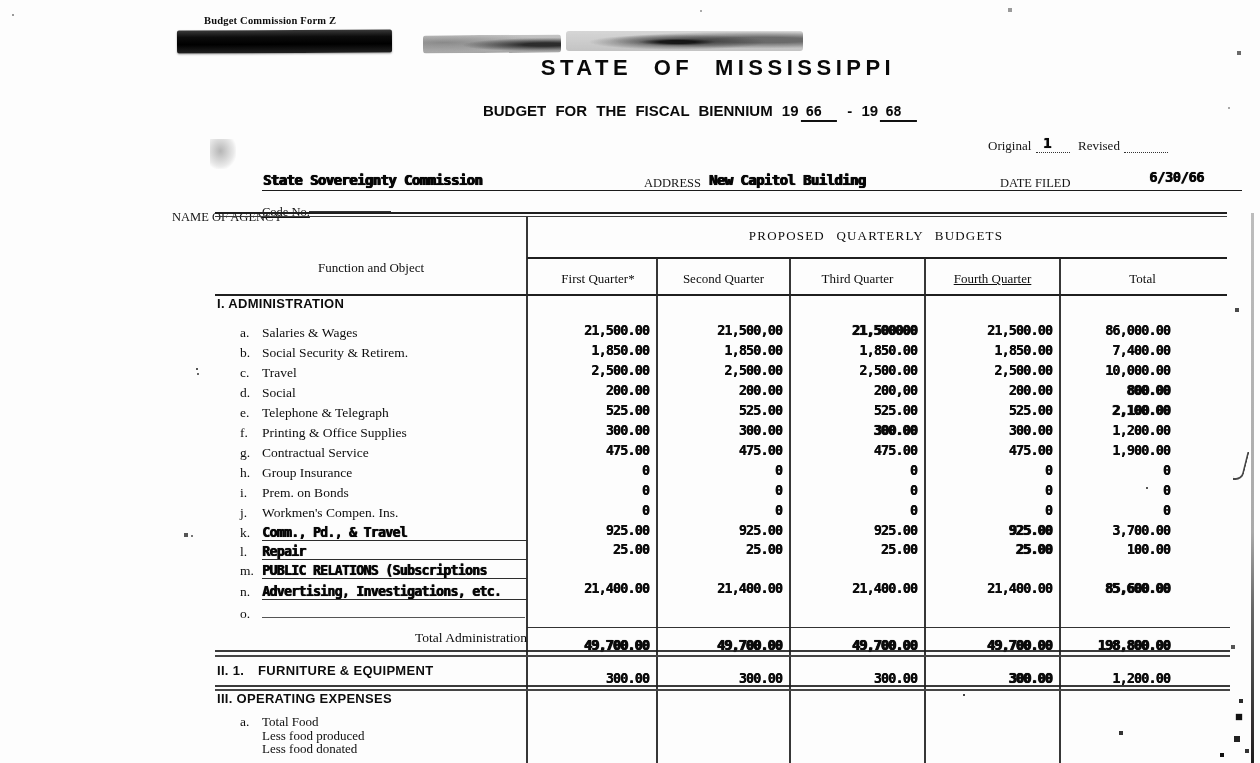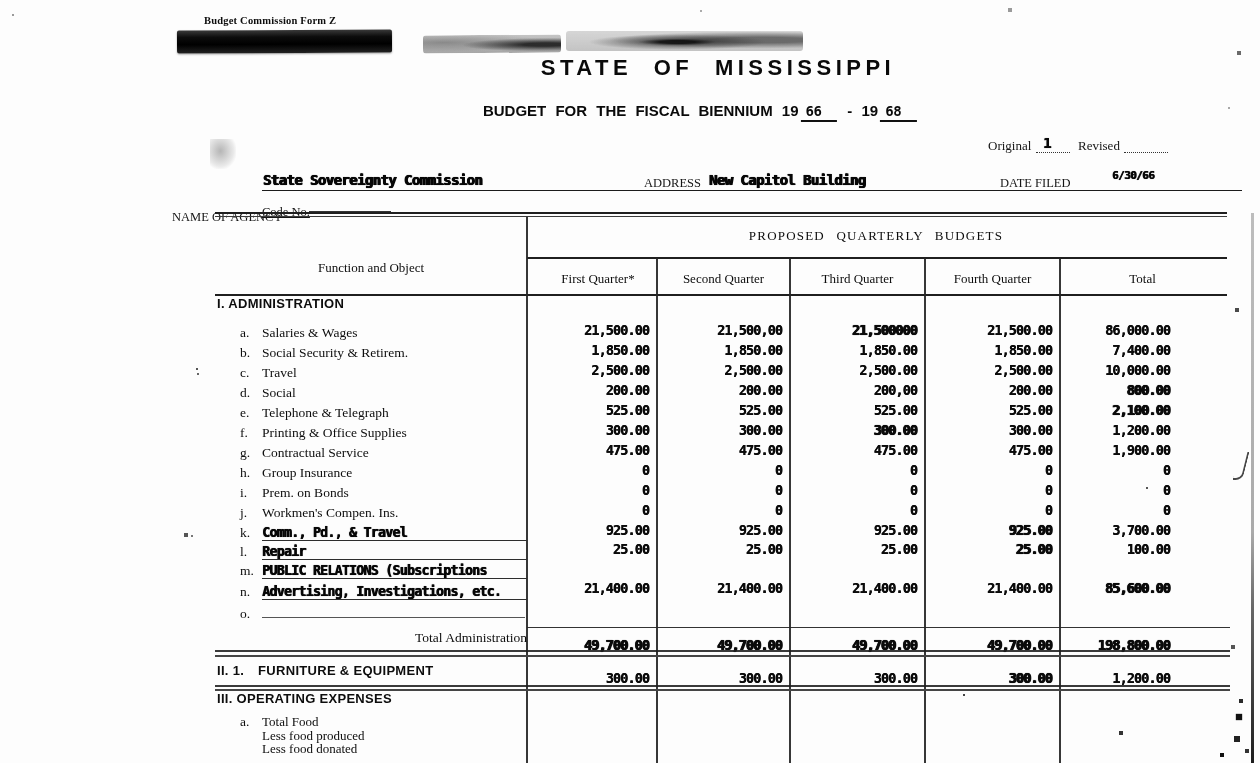--- a/index.html
+++ b/index.html
@@ -36,32 +36,32 @@
   .dotline{border-bottom:1.5px dotted #333;height:1px;}
   .dl1{left:1036px;top:151px;width:34px;}
   .dl2{left:1124px;top:151px;width:44px;}
   .rev-lbl{left:1078px;top:138px;font-size:13px;}
 
   .agency-lbl{left:172px;top:191px;margin-top:19px;}
   .agency-val{left:263px;top:172px;}
   .addr-lbl{left:644px;top:176px;}
   .addr-val{left:709px;top:172px;}
   .datef-lbl{left:1000px;top:176px;}
-  .datef-val{left:1112px;top:169px;font-size:11px;}
+  .datef-val{left:1149px;top:169px;font-size:14px;}
   .agency-line{left:262px;top:190px;width:980px;height:1.3px;background:#1c1c1c;}
   .code-lbl{left:262px;top:205px;text-decoration:underline;}
   .code-line{left:309px;top:211px;width:82px;height:1.2px;background:#333;}
 
   
   .fn-obj{left:215px;top:260px;width:312px;text-align:center;font:13px "Liberation Serif",serif;}
   .grp-hdr{left:527px;top:228px;width:698px;text-align:center;font:13px "Liberation Serif",serif;
            letter-spacing:1.2px;word-spacing:7px;}
   .colh{top:271px;text-align:center;font:13px "Liberation Serif",serif;}
   .ch1{left:527px;width:142px;}.ch2{left:657px;width:133px;}.ch3{left:790px;width:135px;}
-  .ch4{left:925px;width:135px;}.ch5{left:1060px;width:165px;}
+  .ch4{left:925px;width:135px;text-decoration:underline;}.ch5{left:1060px;width:165px;}
 
   
   .hr{position:absolute;background:#1f1f1f;}
   .rA1{left:215px;top:212px;width:1012px;height:1.6px;}
   .rA2{left:215px;top:216px;width:1012px;height:1.4px;background:#3a3a3a;}
   .rB {left:527px;top:257px;width:700px;height:1.6px;}
   .rC {left:215px;top:294px;width:1012px;height:2.4px;}
   .rD {left:527px;top:627px;width:703px;height:1.2px;background:#333;}
   .rE1{left:215px;top:650px;width:1015px;height:2px;opacity:.88;z-index:4;}
   .rE2{left:215px;top:654.5px;width:1015px;height:2px;background:#454545;z-index:4;}

